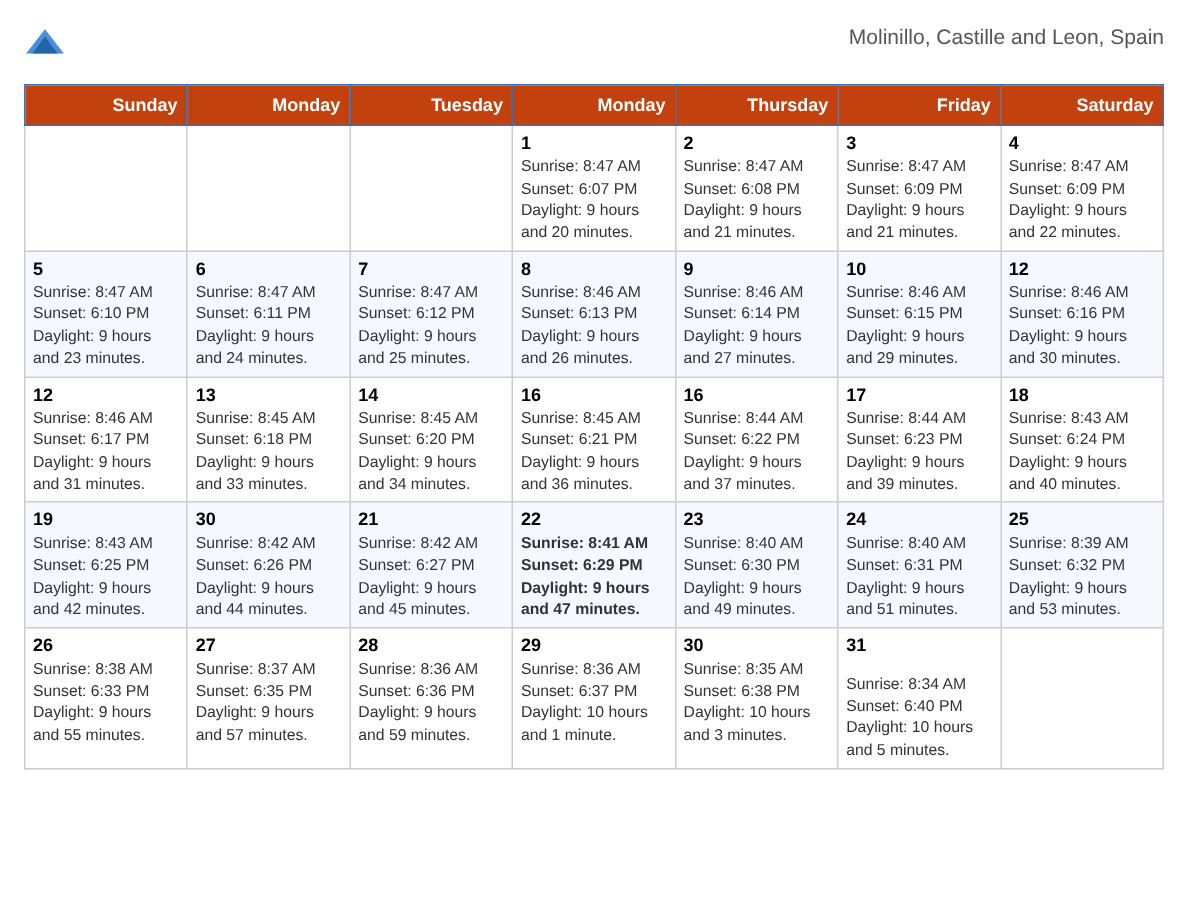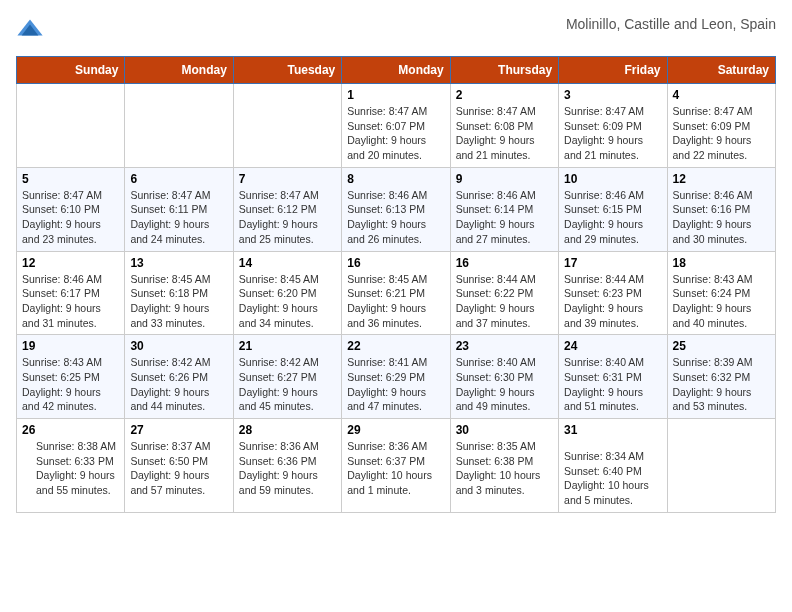--- a/index.html
+++ b/index.html
@@ -251,21 +251,21 @@
 Daylight: 9 hours and 44 minutes.</div>
         </td>
         <td>
           <span class="day-number">21</span>
           <div class="day-info" style="white-space: pre-line;">Sunrise: 8:42 AM
 Sunset: 6:27 PM
 Daylight: 9 hours and 45 minutes.</div>
         </td>
         <td>
           <span class="day-number">22</span>
-          <div class="day-info" style="white-space: pre-line;">Sunrise: 8:41 AM
+          <div class="day-info" style="white-space: pre-line; font-weight: bold;">Sunrise: 8:41 AM
 Sunset: 6:29 PM
 Daylight: 9 hours and 47 minutes.</div>
         </td>
         <td>
           <span class="day-number">23</span>
           <div class="day-info" style="white-space: pre-line;">Sunrise: 8:40 AM
 Sunset: 6:30 PM
 Daylight: 9 hours and 49 minutes.</div>
         </td>
         <td>
@@ -277,28 +277,28 @@
         <td>
           <span class="day-number">25</span>
           <div class="day-info" style="white-space: pre-line;">Sunrise: 8:39 AM
 Sunset: 6:32 PM
 Daylight: 9 hours and 53 minutes.</div>
         </td>
       </tr>
       <tr class="row-normal">
         <td>
           <span class="day-number">26</span>
-          <div class="day-info" style="white-space: pre-line; margin-left: 14px;">Sunrise: 8:38 AM
+          <div class="day-info" style="white-space: pre-line;">Sunrise: 8:38 AM
 Sunset: 6:33 PM
 Daylight: 9 hours and 55 minutes.</div>
         </td>
         <td>
           <span class="day-number">27</span>
           <div class="day-info" style="white-space: pre-line;">Sunrise: 8:37 AM
-Sunset: 6:50 PM
+Sunset: 6:35 PM
 Daylight: 9 hours and 57 minutes.</div>
         </td>
         <td>
           <span class="day-number">28</span>
           <div class="day-info" style="white-space: pre-line;">Sunrise: 8:36 AM
 Sunset: 6:36 PM
 Daylight: 9 hours and 59 minutes.</div>
         </td>
         <td>
           <span class="day-number">29</span>

